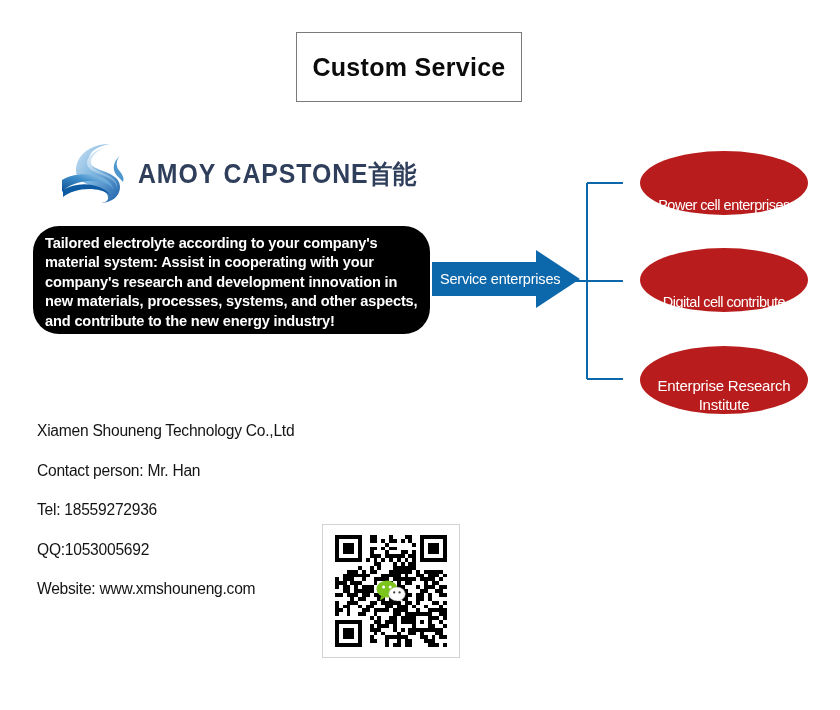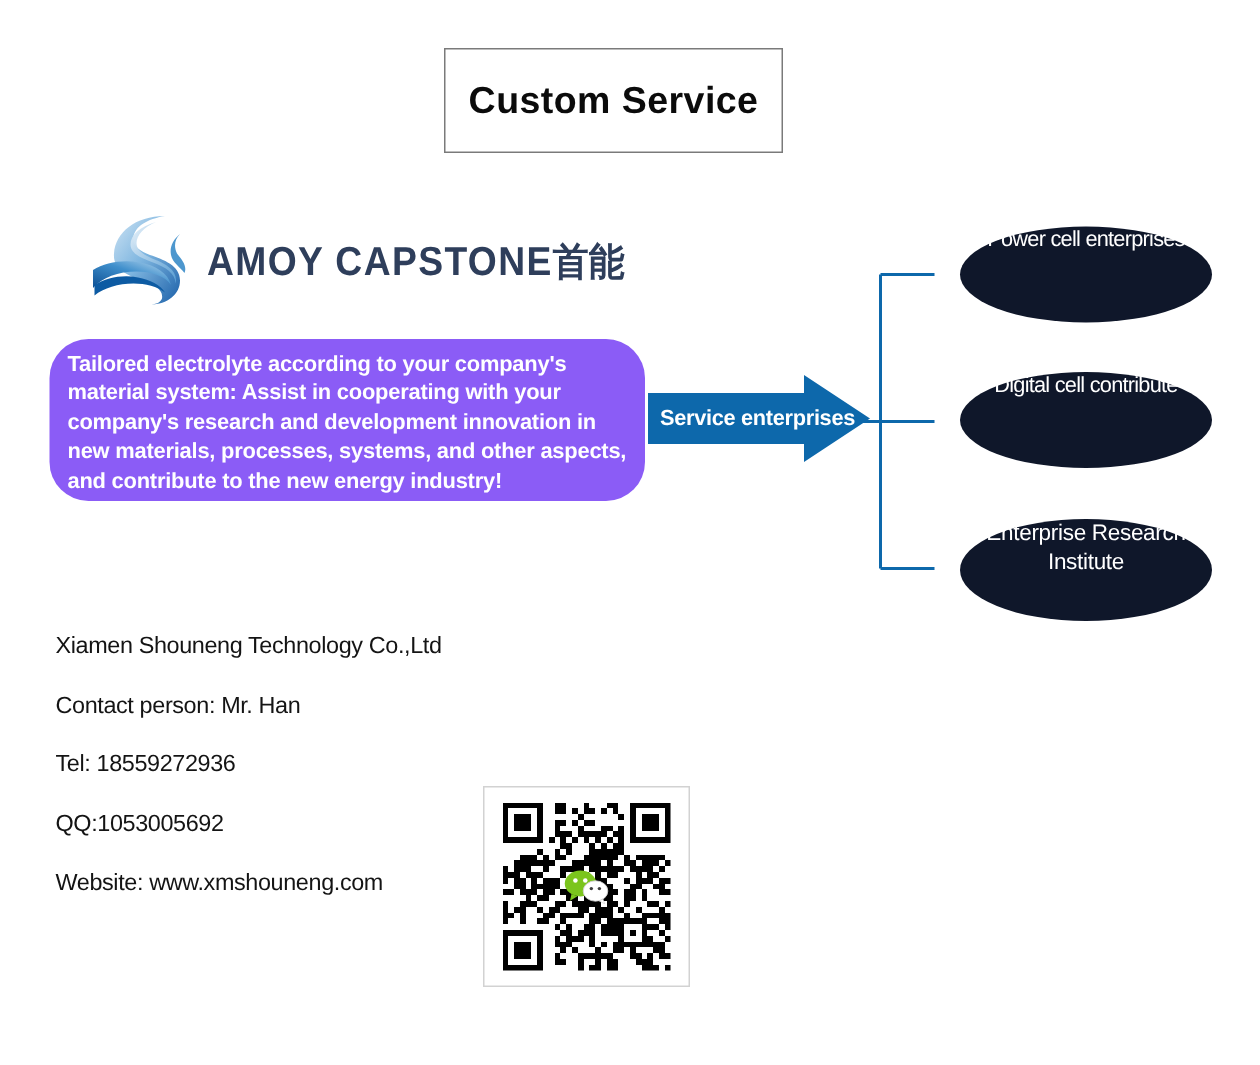--- a/index.html
+++ b/index.html
@@ -70,21 +70,21 @@
     letter-spacing: 0;
   }
 
   
   #bubble {
     position: absolute;
     left: 33px;
     top: 226px;
     width: 397px;
     height: 108px;
-    background: #8b5cf6;
+    background: #000000;
     border-radius: 26px;
     box-sizing: border-box;
     padding: 8px 12px 8px 12px;
   }
   #bubble-text {
     color: #ffffff;
     font-size: 14.6px;
     line-height: 19.4px;
     font-weight: 600;
     letter-spacing: -0.15px;
@@ -99,42 +99,42 @@
     height: 58px;
   }
   #arrow svg { display: block; }
   #arrow-label {
     position: absolute;
     left: 8px;
     top: 50%;
     transform: translateY(-50%);
     color: #ffffff;
     font-size: 14.5px;
-    font-weight: bold;
+    font-weight: normal;
     letter-spacing: -0.2px;
     white-space: nowrap;
     text-align: center;
   }
 
   
   #connector {
     position: absolute;
     left: 575px;
     top: 168px;
     width: 72px;
     height: 225px;
   }
 
   
   .ellipse {
     position: absolute;
-    background: #0f172a;
+    background: #b91c1c;
     border-radius: 50%;
     display: flex;
-    align-items: flex-start;
+    align-items: flex-end;
     justify-content: center;
     text-align: center;
   }
   .ellipse-label {
     color: #ffffff;
     font-size: 14.5px;
     font-weight: 500;
     letter-spacing: -0.5px;
     line-height: 19px;
     padding: 0 10px;

